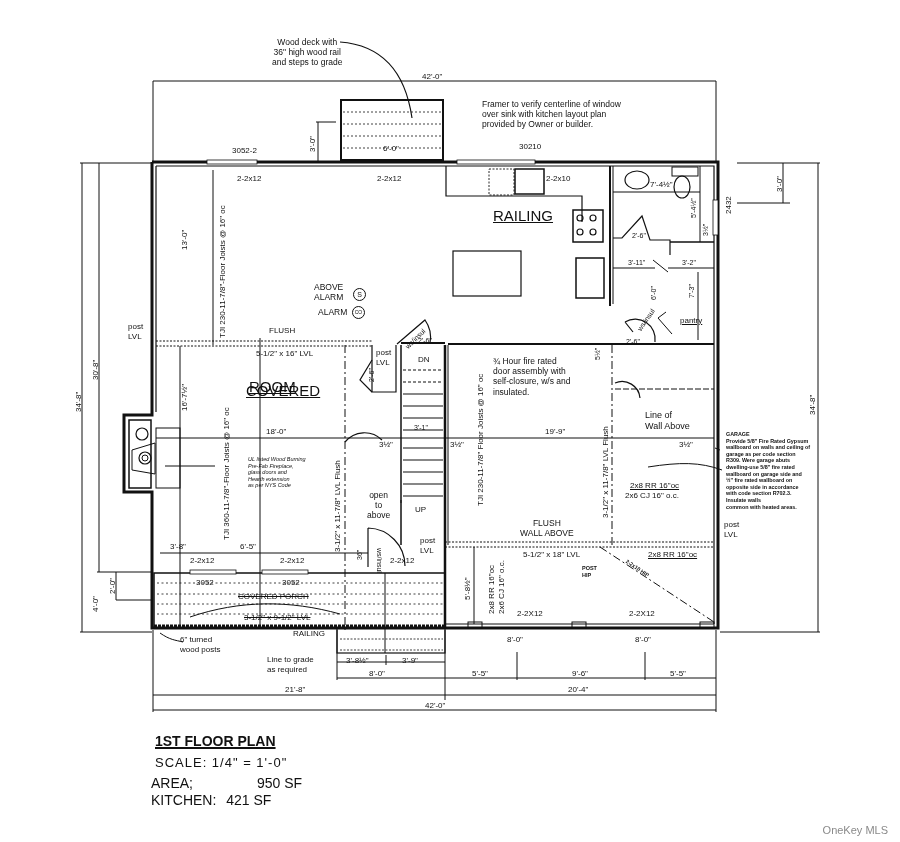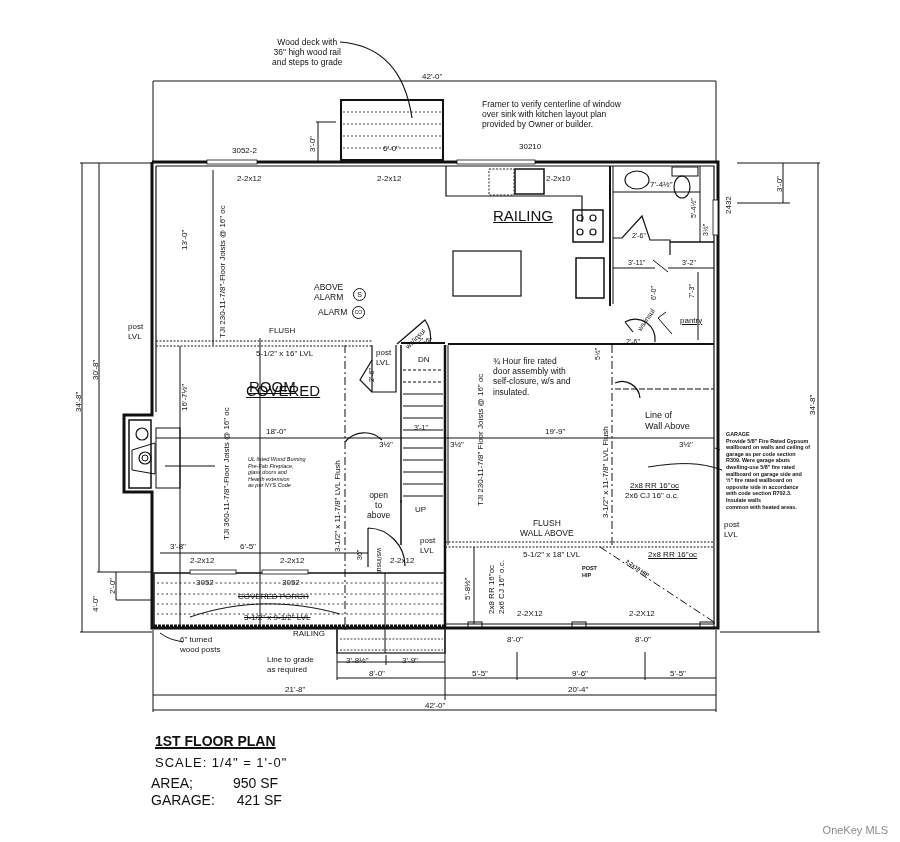--- a/index.html
+++ b/index.html
@@ -363,19 +363,19 @@
 <div class="t s8" style="left:285px;top:685px;">21'-8"</div>
 <div class="t s8" style="left:369px;top:669px;">8'-0"</div>
 <div class="t s8" style="left:346px;top:656px;">3'-8½"</div>
 <div class="t s8" style="left:402px;top:656px;">3'-9"</div>
 <div class="t s7 v" style="left:594px;top:360px;">5½"</div>
 
 <div class="title">1ST FLOOR PLAN</div>
 <div class="scale">SCALE: 1/4" = 1'-0"</div>
 <div class="area">
   <span>AREA;</span>
-  <span style="margin-left:36px;">950 SF</span>
+  <span style="margin-left:60px;">950 SF</span>
 </div>
 <div class="garage-sf">
-  <span>GARAGE:</span>
-  <span style="margin-left:18px;">421 SF</span>
+  <span>KITCHEN:</span>
+  <span style="margin-left:6px;">421 SF</span>
 </div>
 <div class="watermark">OneKey MLS</div>
 
 </body></html>

